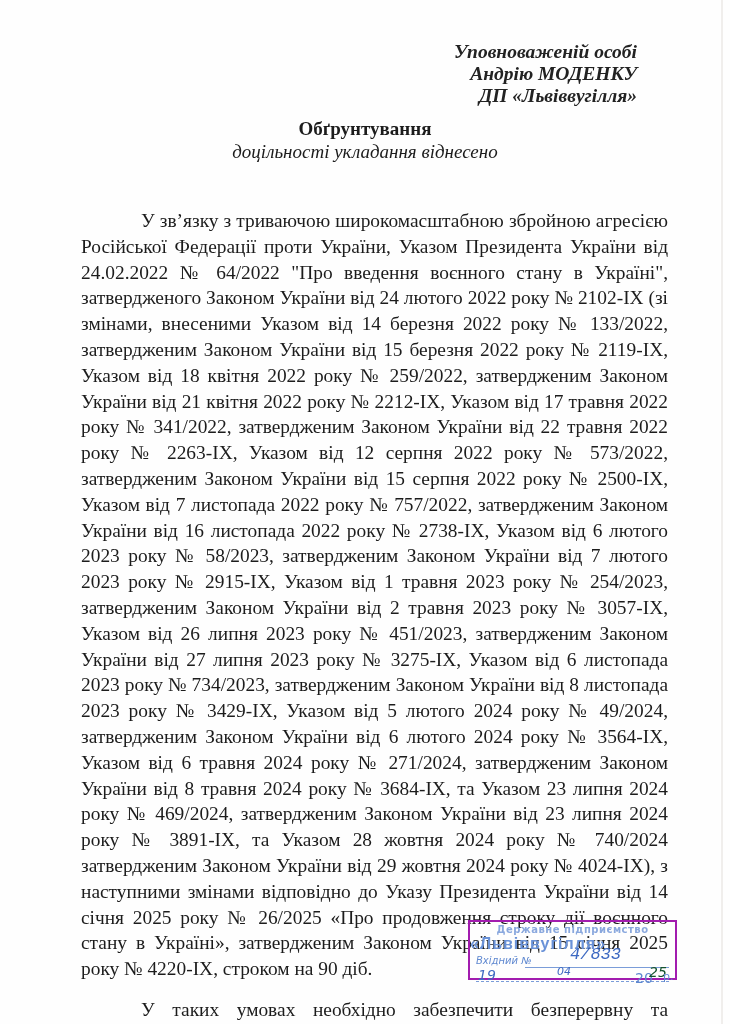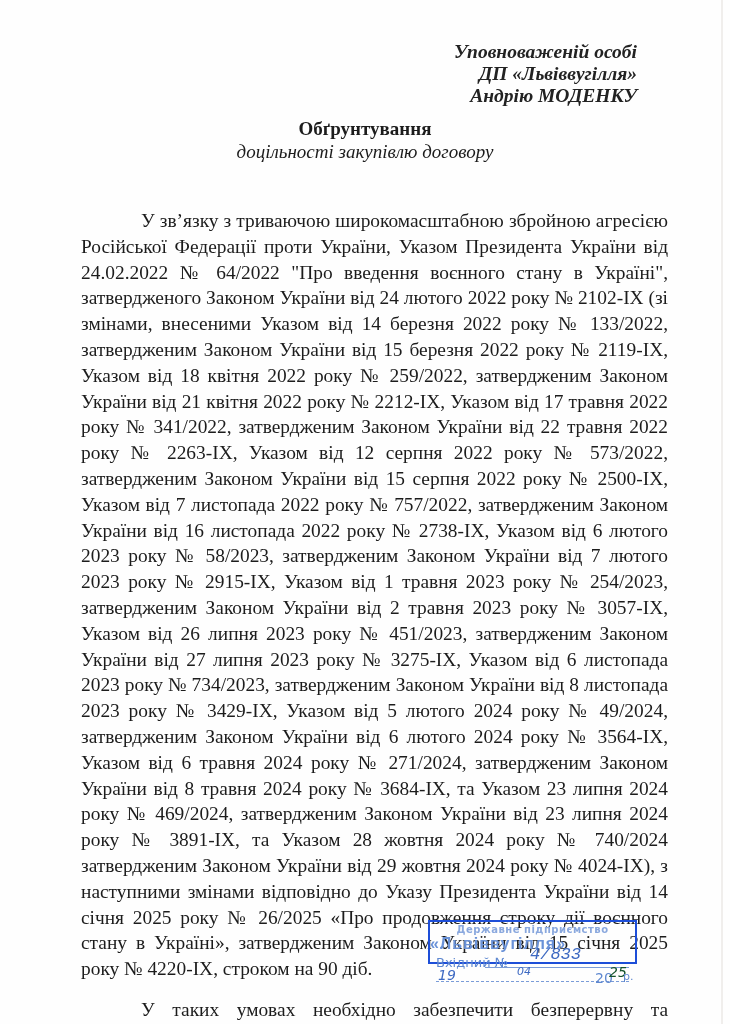--- a/index.html
+++ b/index.html
@@ -30,37 +30,37 @@
   .title-block .t1 { font-weight: bold; }
   .title-block .t2, .title-block .t3 { font-style: italic; }
   .body-text {
     position: absolute; left: 66px; width: 617px; top: 193px;
     font-size: 19.4px; line-height: 25.8px;
     text-align: justify;
   }
   .body-text p { margin: 15px; text-indent: 60px; }
   .body-text p + p { margin-top: 6px; }
   .stamp {
-    position: absolute; left: 428px; top: 920px; width: 209px; height: 44px;
-    border: 2px solid #1d4ed8;
+    position: absolute; left: 468px; top: 920px; width: 209px; height: 60px;
+    border: 2px solid #a21caf;
     color: #4f7fd0;
     font-family: "DejaVu Sans", sans-serif;
     box-sizing: border-box;
   }
   .stamp .org-line {
     position: absolute; left: 0; right: 0; top: 2px; text-align: center;
     font-size: 10px; letter-spacing: 0.5px; color: #8aa8de; font-weight: bold;
   }
   .stamp .org-name {
     position: absolute; left: 0; right: 0; top: 13px; text-align: left;
     font-family: Liberation Sans, sans-serif;
     font-size: 16px; font-weight: bold; letter-spacing: 1px; color: #6a92d8;
   }
   .stamp .reg-label {
-    position: absolute; left: 6px; top: 33px; font-size: 13px; color: #5f88d0;
+    position: absolute; left: 6px; top: 33px; font-size: 10px; font-style: italic; color: #5f88d0;
   }
   .stamp .reg-line {
     position: absolute; left: 55px; right: 6px; top: 45px; border-bottom: 1px solid #7a9cd8;
   }
   .stamp .reg-number {
     position: absolute; left: 100px; top: 23px;
     font-family: Liberation Mono, monospace; font-style: italic;
     font-size: 17px; color: #3d69c2;
   }
   .stamp .date-day {
@@ -83,27 +83,27 @@
   }
 </style>
 </head>
 <body>
 
 <div class="page">
   <div class="edge-line"></div>
 
   <div class="addressee">
     <div>Уповноваженій особі</div>
+    <div>Андрію МОДЕНКУ</div>
     <div>ДП «Львіввугілля»</div>
-    <div>Андрію МОДЕНКУ</div>
   </div>
 
   <div class="title-block">
     <div class="t1">Обґрунтування</div>
-    <div class="t2">доцільності закупівлю договору</div>
+    <div class="t2">доцільності укладання віднесено</div>
   </div>
 
   <div class="body-text">
     <p>У зв’язку з триваючою широкомасштабною збройною агресією Російської Федерації проти України, Указом Президента України від 24.02.2022 № 64/2022 "Про введення воєнного стану в Україні", затвердженого Законом України від 24 лютого 2022 року № 2102-IX (зі змінами, внесеними Указом від 14 березня 2022 року № 133/2022, затвердженим Законом України від 15 березня 2022 року № 2119-IX, Указом від 18 квітня 2022 року № 259/2022, затвердженим Законом України від 21 квітня 2022 року № 2212-IX, Указом від 17 травня 2022 року № 341/2022, затвердженим Законом України від 22 травня 2022 року № 2263-IX, Указом від 12 серпня 2022 року № 573/2022, затвердженим Законом України від 15 серпня 2022 року № 2500-IX, Указом від 7 листопада 2022 року № 757/2022, затвердженим Законом України від 16 листопада 2022 року № 2738-IX, Указом від 6 лютого 2023 року № 58/2023, затвердженим Законом України від 7 лютого 2023 року № 2915-IX, Указом від 1 травня 2023 року № 254/2023, затвердженим Законом України від 2 травня 2023 року № 3057-IX, Указом від 26 липня 2023 року № 451/2023, затвердженим Законом України від 27 липня 2023 року № 3275-IX, Указом від 6 листопада 2023 року № 734/2023, затвердженим Законом України від 8 листопада 2023 року № 3429-IX, Указом від 5 лютого 2024 року № 49/2024, затвердженим Законом України від 6 лютого 2024 року № 3564-IX, Указом від 6 травня 2024 року № 271/2024, затвердженим Законом України від 8 травня 2024 року № 3684-IX, та Указом 23 липня 2024 року № 469/2024, затвердженим Законом України від 23 липня 2024 року № 3891-IX, та Указом 28 жовтня 2024 року № 740/2024 затвердженим Законом України від 29 жовтня 2024 року № 4024-IX), з наступними змінами відповідно до Указу Президента України від 14 січня 2025 року № 26/2025 «Про продовження строку дії воєнного стану в Україні», затвердженим Законом України від 15 січня 2025 року № 4220-IX, строком на 90 діб.</p>
     <p>У таких умовах необхідно забезпечити безперервну та стабільну роботу ДП «Львіввугілля», яке віднесено до об’єктів паливно - енергетичного комплексу, що мають стратегічне значення для економіки і безпеки держави, для чого необхідно здійснити нагальну закупівлю послуг, керуючись вимогами Закону України “Про публічні закупівлі” та постанови Кабінету Міністрів України від 12 жовтня 2022р. № 1178 «Про затвердження особливостей здійснення публічних закупівель товарів, робіт і послуг для замовників, передбачених Законом України</p>
   </div>
 
   <div class="stamp">
     <div class="org-line">Державне підприємство</div>
     <div class="org-name">«Львіввугілля»</div>

